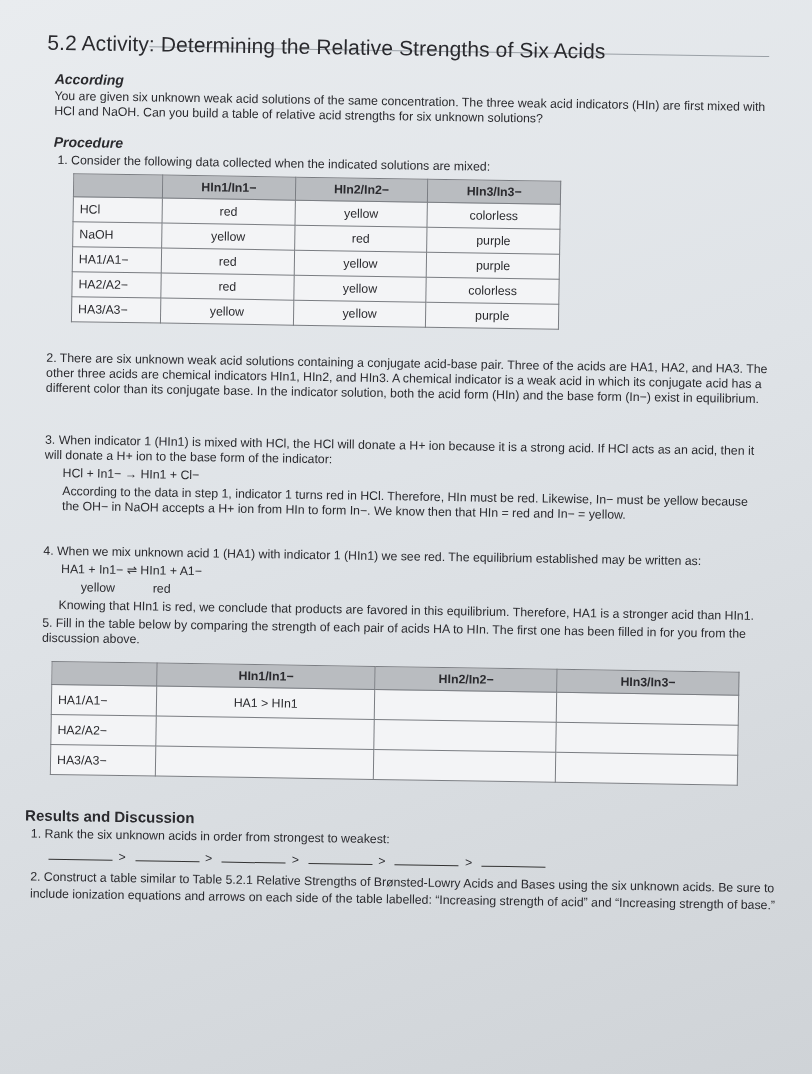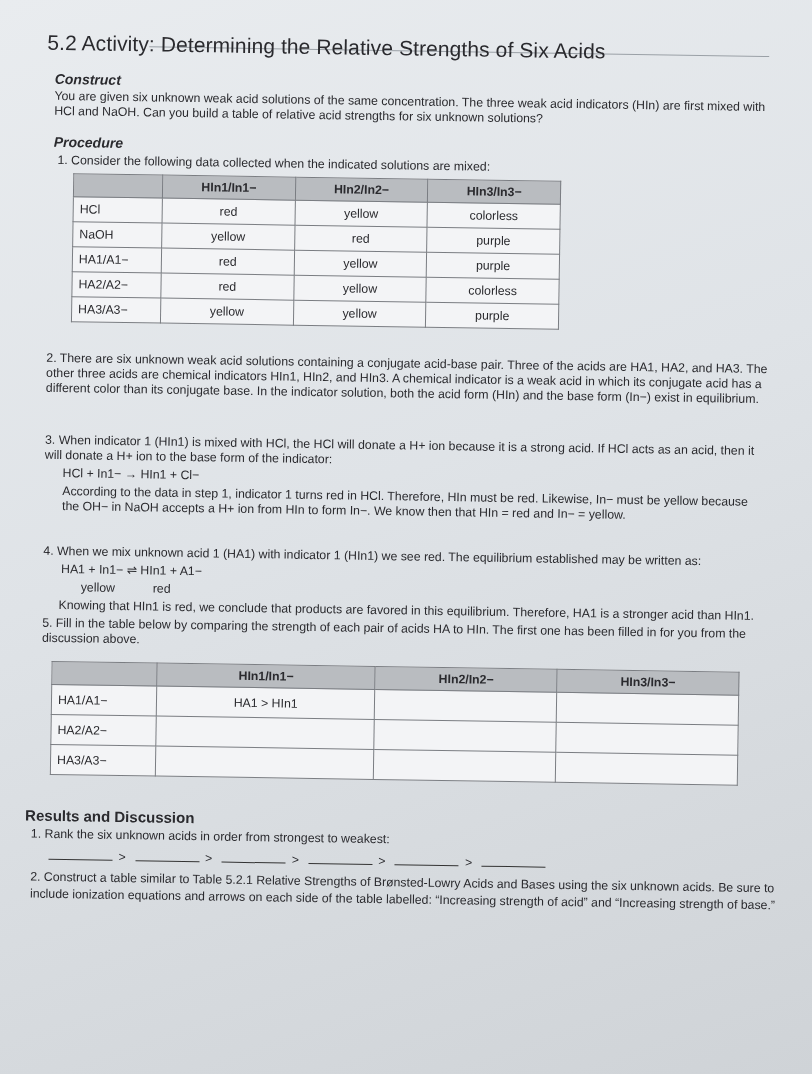--- a/index.html
+++ b/index.html
@@ -26,21 +26,21 @@
   .blank { display: inline-block; width: 64px; border-bottom: 1px solid #333; margin: 0 6px; }
   .results-h { position: absolute; left: 38px; top: 806px; font-size: 15px; font-weight: bold; }
 </style>
 </head>
 <body>
 
 <div class="page">
   <div class="topline"></div>
   <div class="title">5.2 Activity: Determining the Relative Strengths of Six Acids</div>
 
-  <div class="h2" style="left:56px;top:70px;">Construct</div>
+  <div class="h2" style="left:56px;top:70px;">According</div>
   <div class="para" style="left:56px;top:88px;width:720px;">You are given six unknown weak acid solutions of the same concentration. The three weak acid indicators (HIn) are first mixed with HCl and NaOH. Can you build a table of relative acid strengths for six unknown solutions?</div>
 
   <div class="h2" style="left:56px;top:133px;">Procedure</div>
   <div class="para" style="left:60px;top:152px;">1. Consider the following data collected when the indicated solutions are mixed:</div>
 
   <table class="tbl" style="left:76px;top:172px;width:488px;">
     <tbody>
         <tr>
       <th style="width:80px"></th>
       <th>HIn1/In1−</th>

